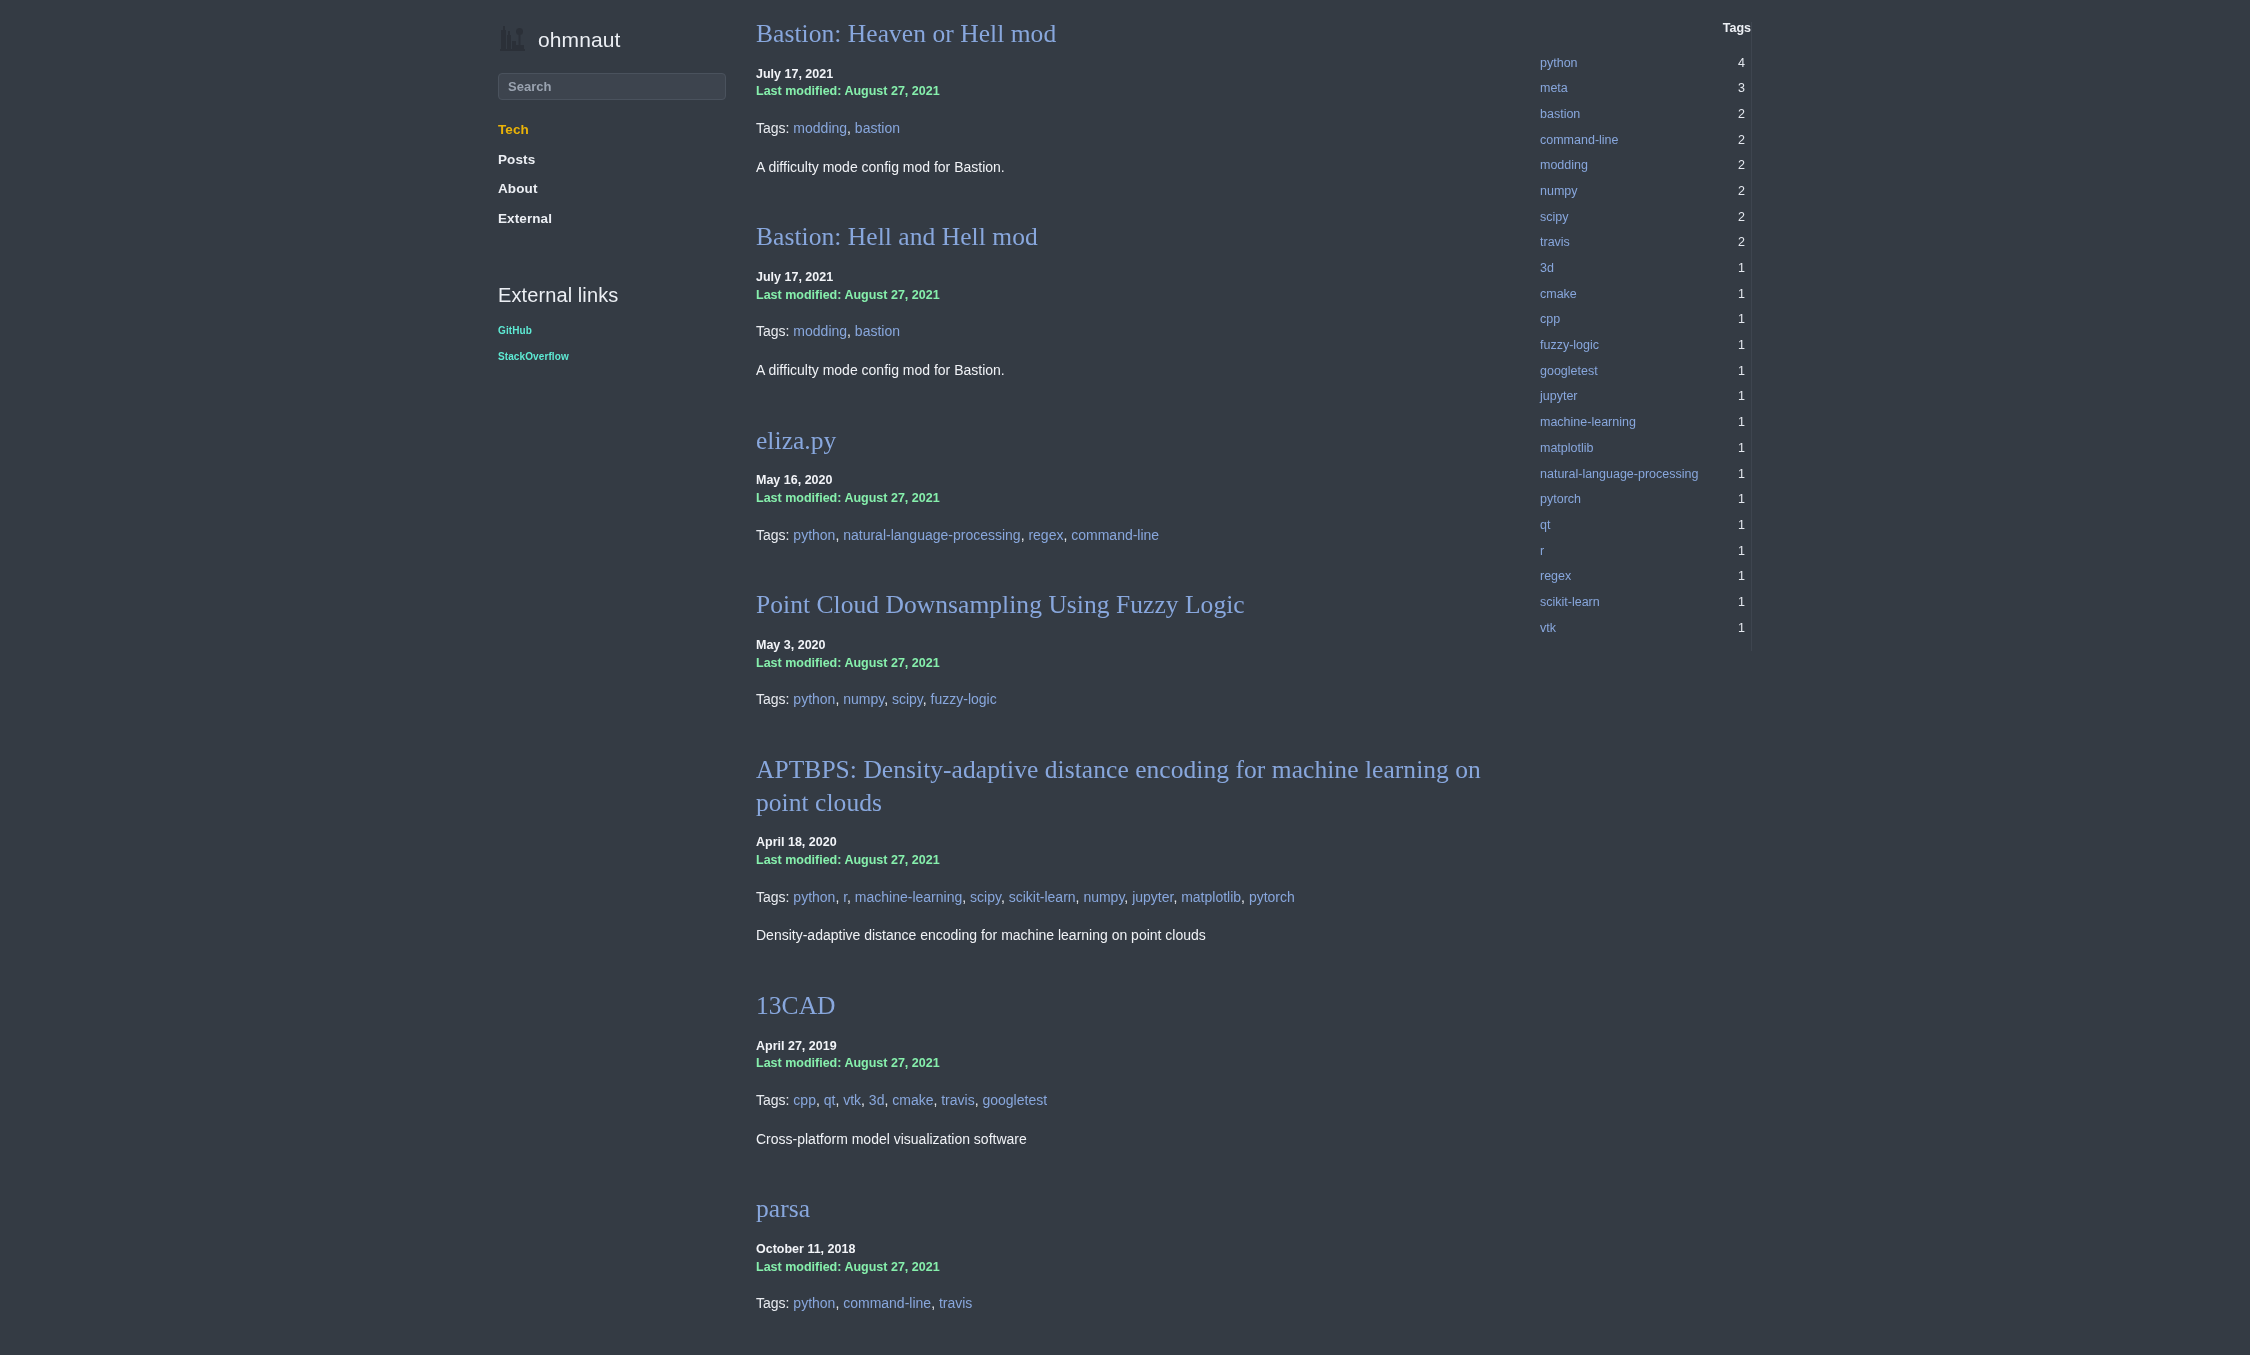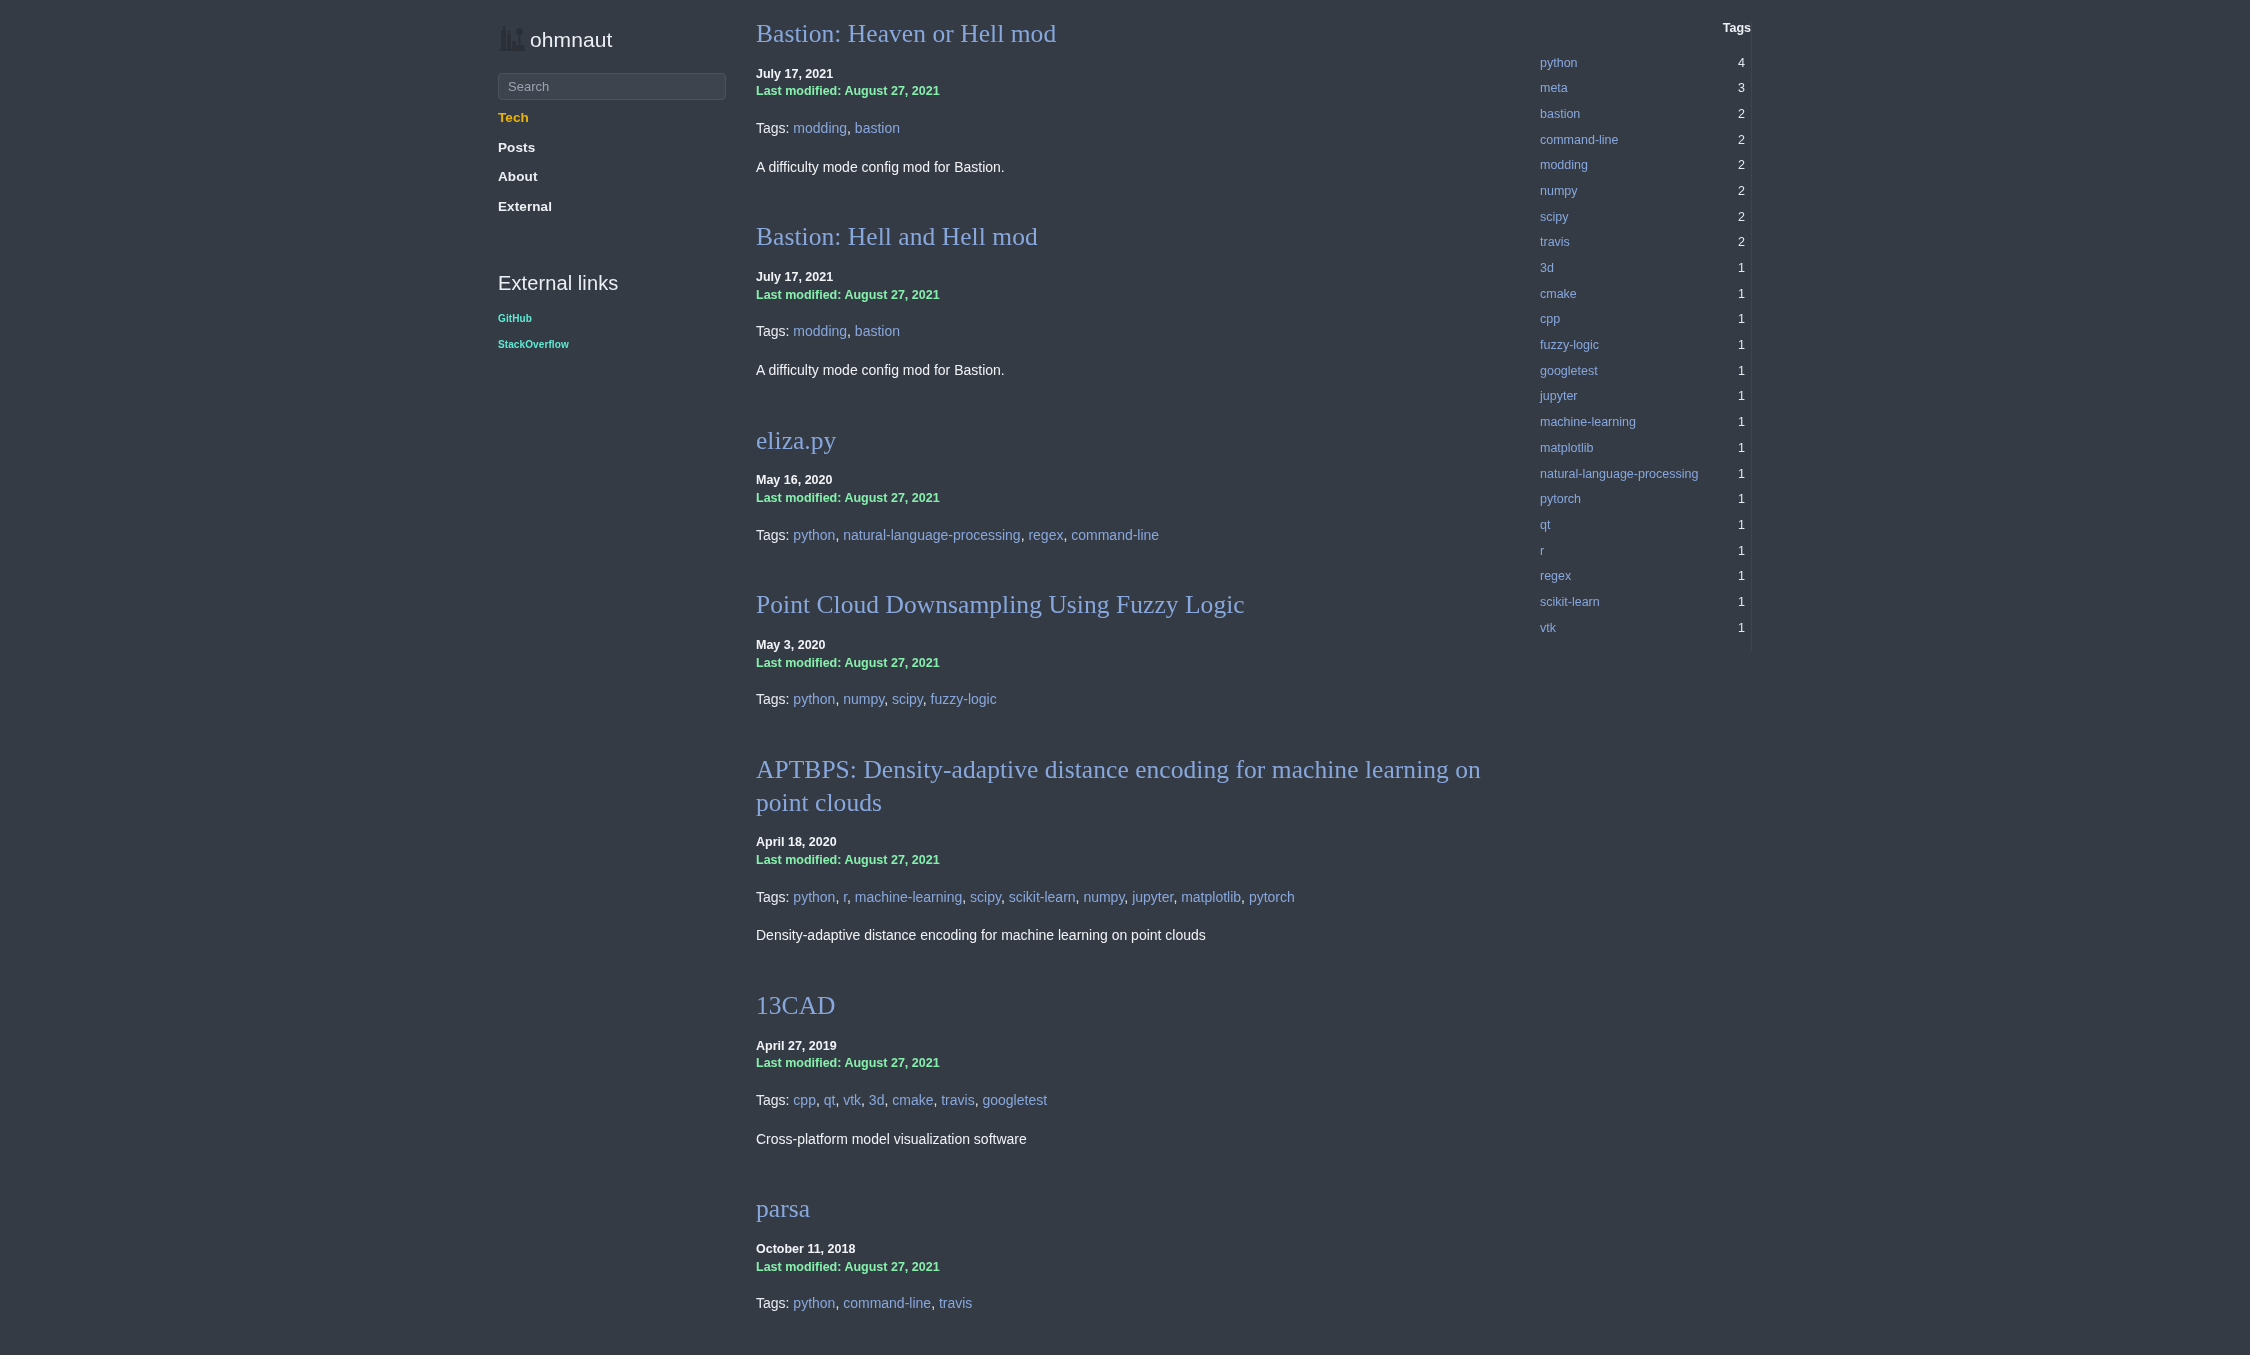--- a/index.html
+++ b/index.html
@@ -23,21 +23,21 @@
   .sidebar {
     position: absolute;
     left: 498px;
     top: 22px;
     width: 232px;
   }
 
   .brand {
     display: flex;
     align-items: center;
-    gap: 2px;
+    gap: 10px;
     height: 34px;
     margin-bottom: 17px;
   }
   .brand-logo {
     width: 30px;
     height: 30px;
     flex: 0 0 30px;
     display: block;
   }
   .brand-name {
@@ -53,21 +53,22 @@
     width: 228px;
     height: 27px;
     background: #3d444e;
     border: 1px solid #4a525d;
     border-radius: 4px;
     color: #d8dee9;
     font-family: "Liberation Sans", sans-serif;
     font-size: 13px;
     padding: 0 9px;
     outline: none;
-    margin-bottom: 6px;
+    margin-bottom: 18px;
+    font-weight: bold;
   }
   .search-input::placeholder { color: #9aa3b0; }
 
   .nav-list { list-style: none; }
   .nav-item {
     font-size: 13.5px;
     font-weight: bold;
     line-height: 1;
     padding: 5px 0;
     margin-bottom: 6px;

